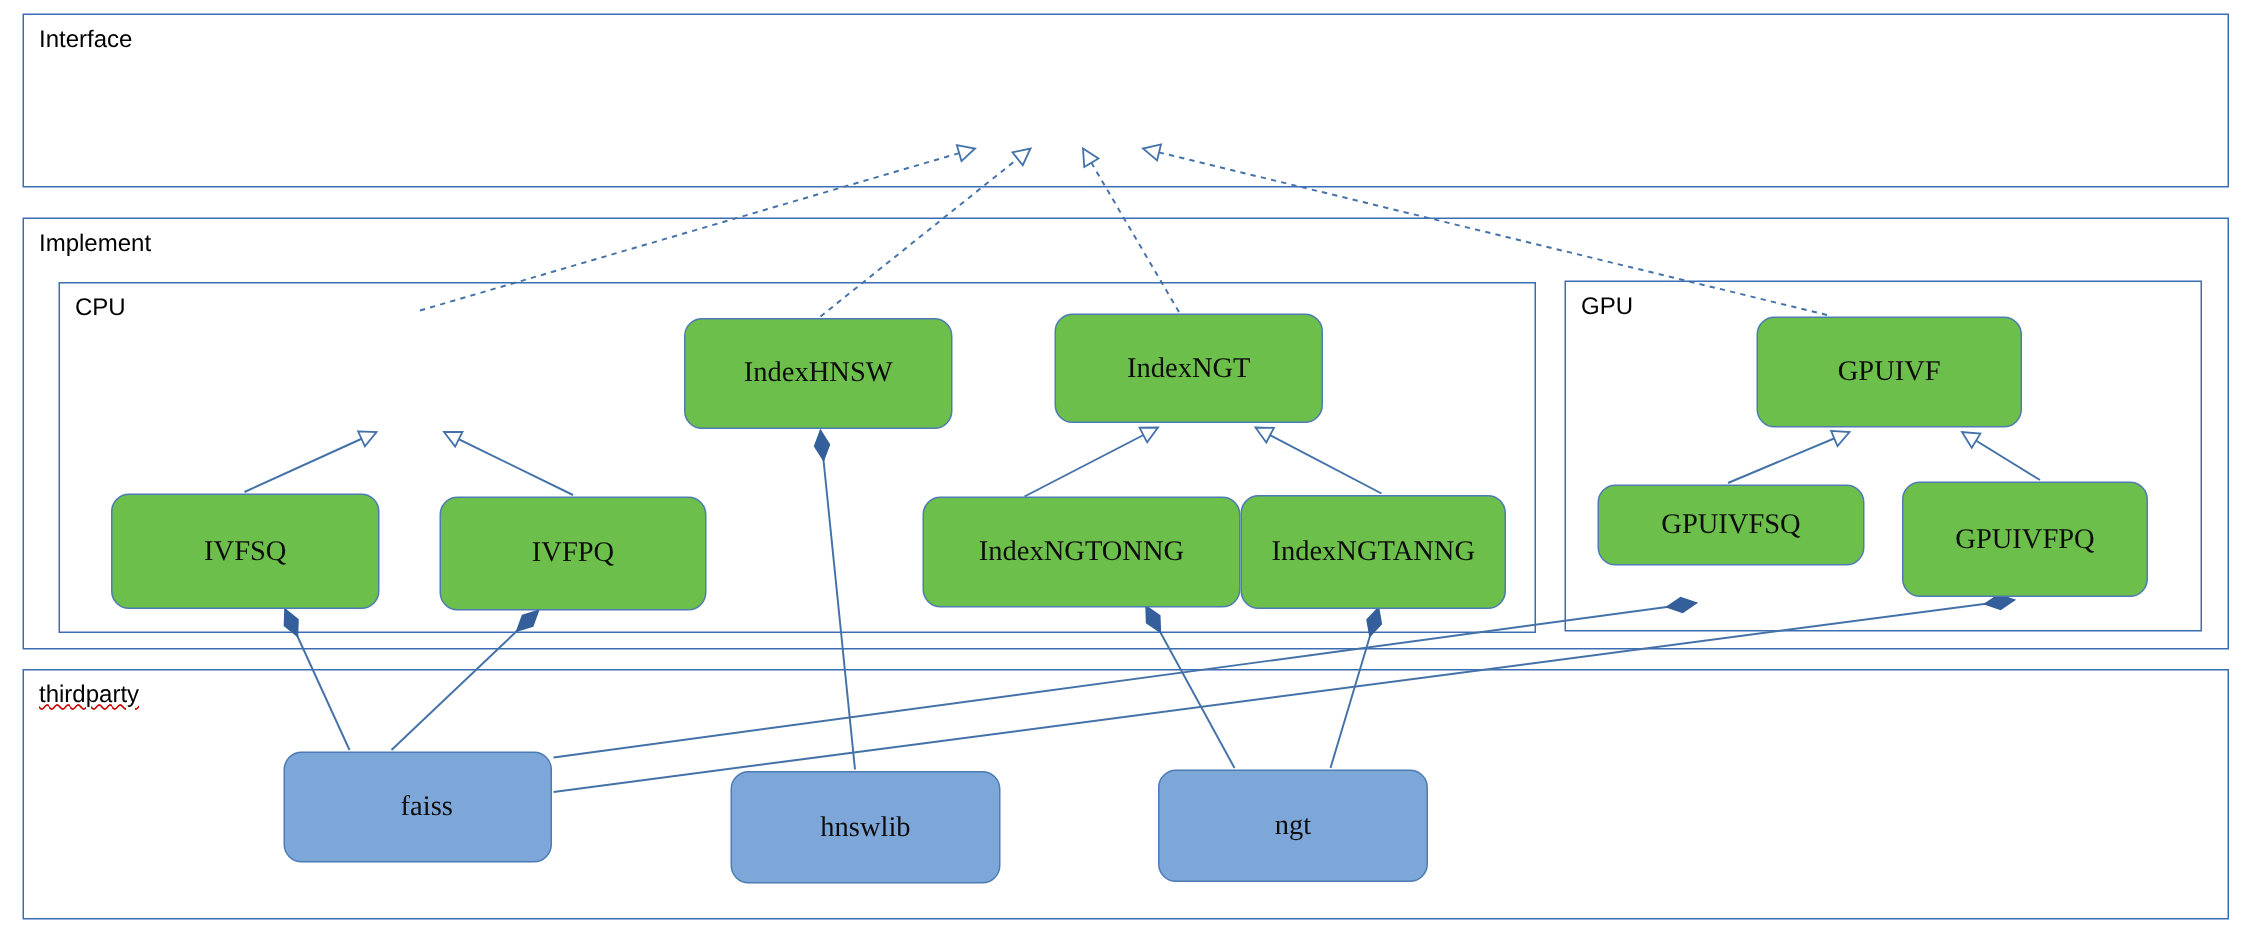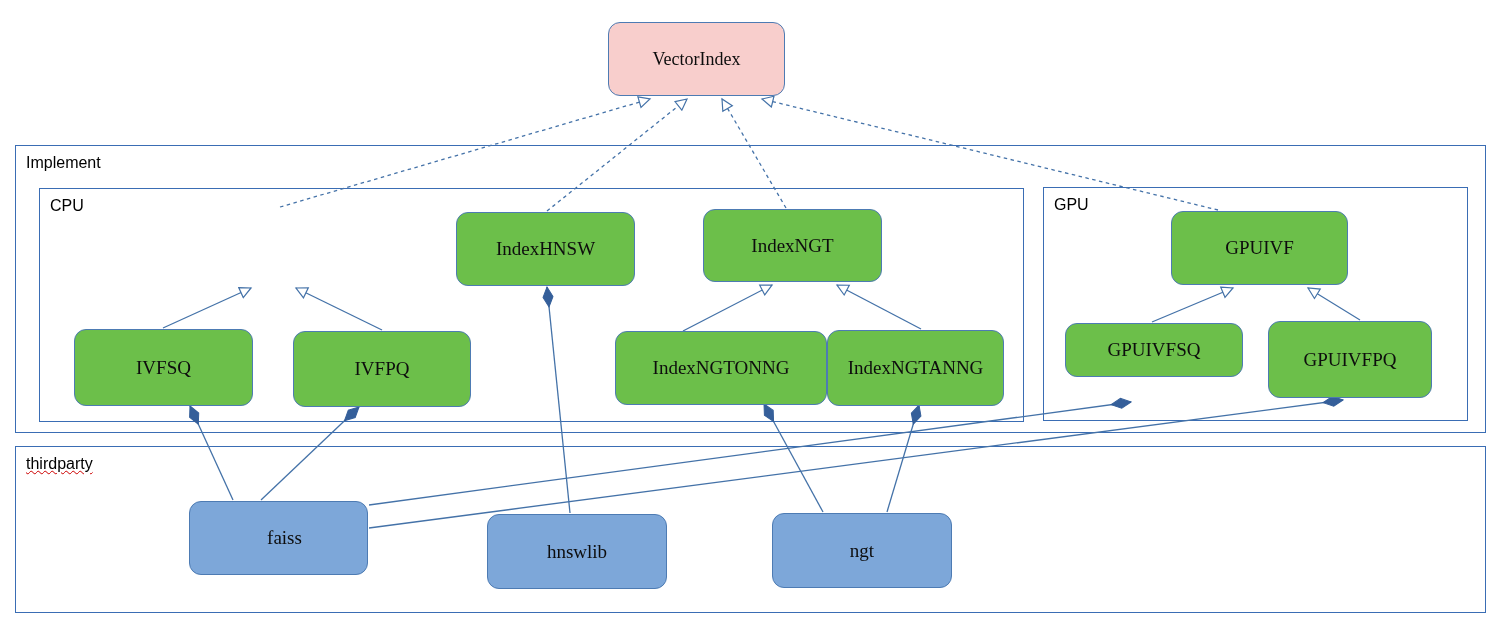--- a/index.html
+++ b/index.html
@@ -49,20 +49,23 @@
   }
   .node.green { background: var(--node-green, #6cbf4a); border: 1.5px solid var(--node-border, #4d7bb3); }
   .node.pink  { background: var(--node-pink, #f8cecc);  border: 1.5px solid var(--node-border, #4d7bb3); font-size: 18px; }
   .node.blue  { background: var(--node-blue, #7da7d9);  border: 1.5px solid var(--node-border, #4d7bb3); }
 </style>
 </head>
 <body>
 
 <div class="canvas">
 
+  <div class="container" style="left:15px; top:9px; width:1471px; height:116px;">
+    <span class="clabel">Interface</span>
+  </div>
 
   <div class="container" style="left:15px; top:145px; width:1471px; height:288px;">
     <span class="clabel">Implement</span>
   </div>
 
   <div class="container" style="left:39px; top:188px; width:985px; height:234px;">
     <span class="clabel">CPU</span>
   </div>
 
   <div class="container" style="left:1043px; top:187px; width:425px; height:234px;">
@@ -97,23 +100,20 @@
 
     <line class="edge" x1="190" y1="406" x2="233" y2="500" marker-start="url(#diamondFilled)"></line>
     <line class="edge" x1="359" y1="407" x2="261" y2="500" marker-start="url(#diamondFilled)"></line>
     <line class="edge" x1="547" y1="287" x2="570" y2="513" marker-start="url(#diamondFilled)"></line>
     <line class="edge" x1="764" y1="404" x2="823" y2="512" marker-start="url(#diamondFilled)"></line>
     <line class="edge" x1="919" y1="405" x2="887" y2="512" marker-start="url(#diamondFilled)"></line>
     <line class="edge" x1="1131" y1="402" x2="369" y2="505" marker-start="url(#diamondFilled)"></line>
     <line class="edge" x1="1343" y1="400" x2="369" y2="528" marker-start="url(#diamondFilled)"></line>
   </svg>
 
-  <div class="node pink" style="left:608px; top:22px; width:177px; height:74px;">
-    <span>VectorIndex</span>
-  </div>
 
   <div class="node green" style="left:456px; top:212px; width:179px; height:74px;">
     <span>IndexHNSW</span>
   </div>
   <div class="node green" style="left:703px; top:209px; width:179px; height:73px;">
     <span>IndexNGT</span>
   </div>
   <div class="node green" style="left:74px; top:329px; width:179px; height:77px;">
     <span>IVFSQ</span>
   </div>

